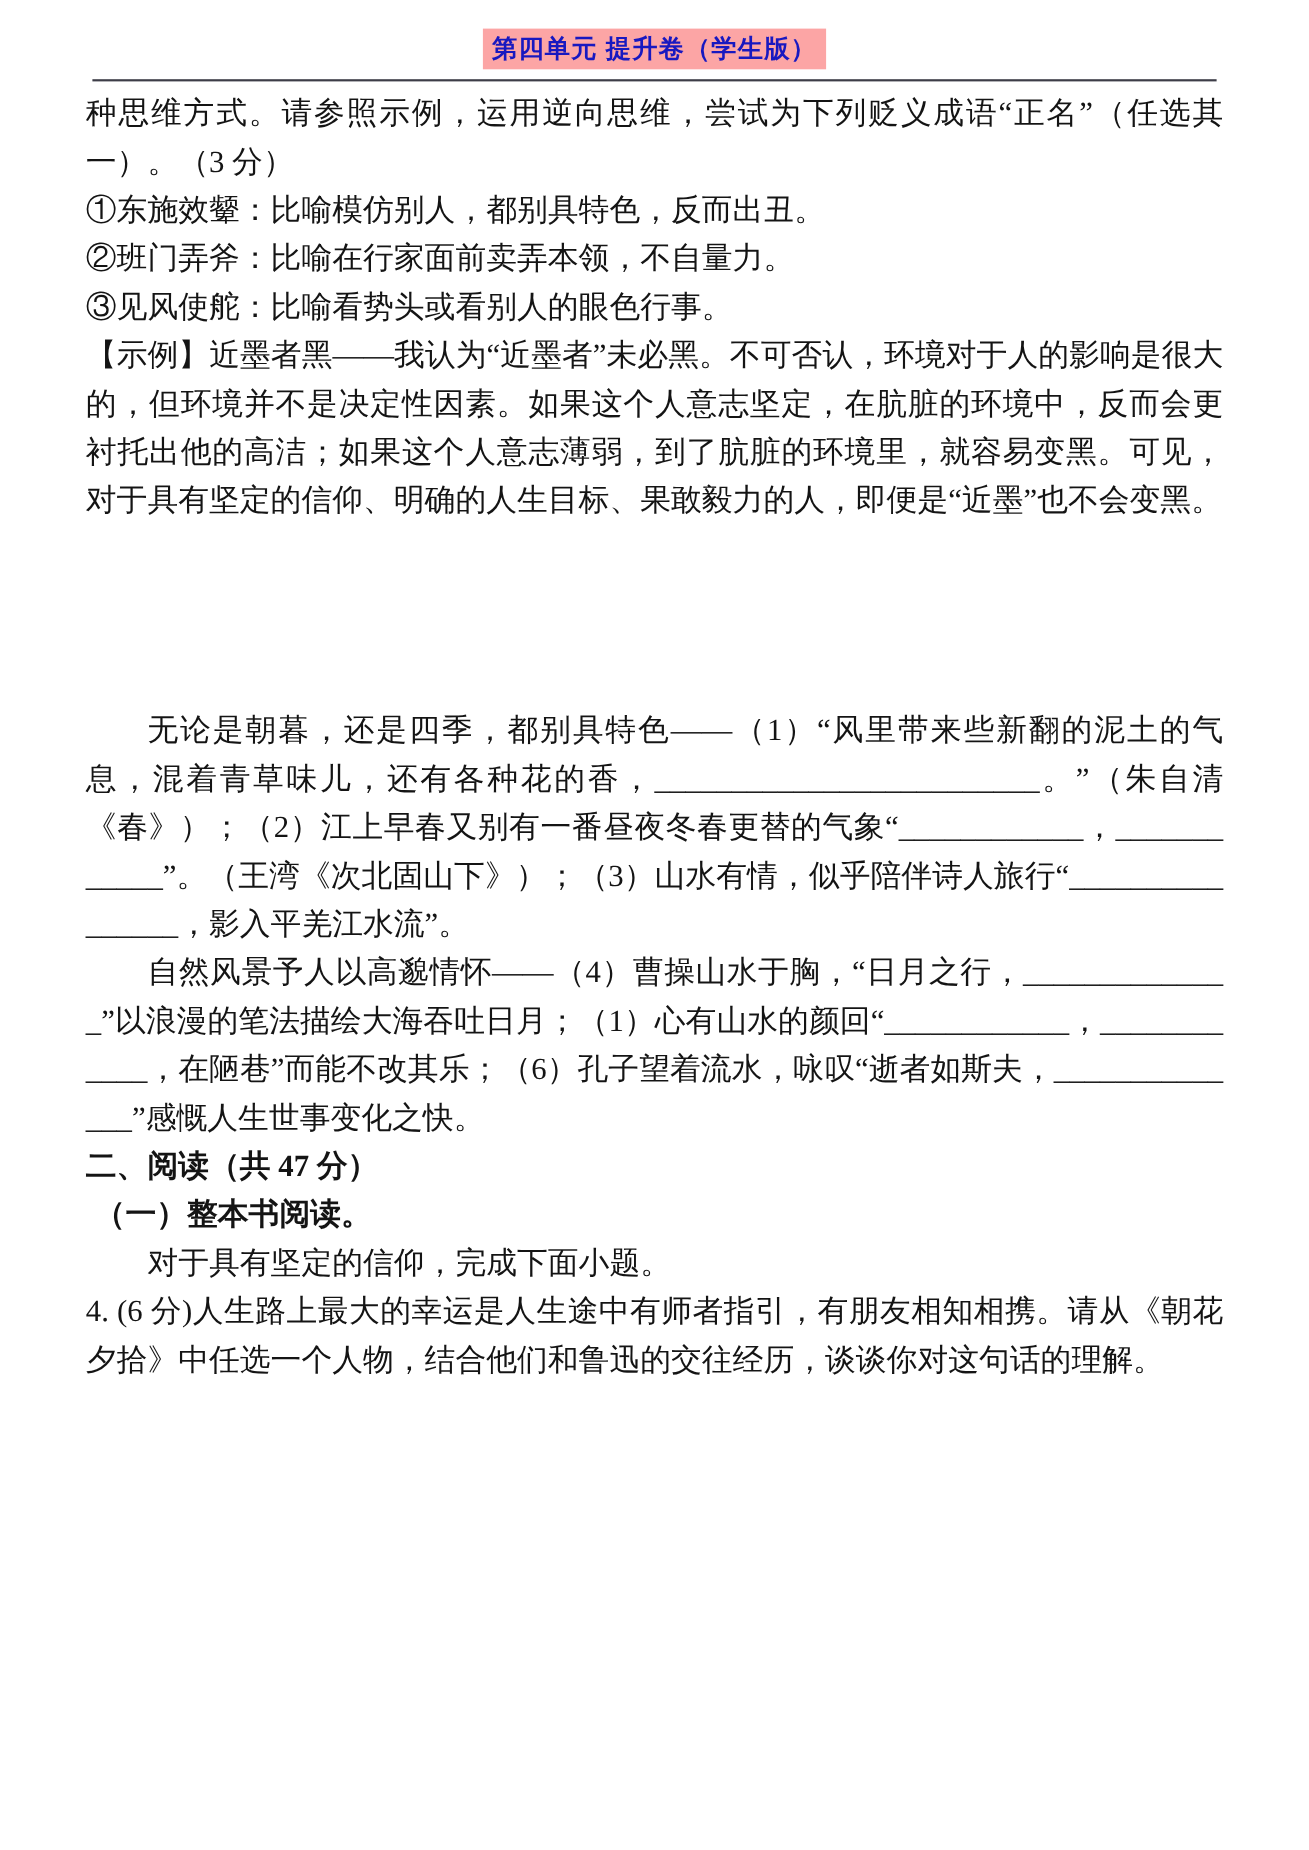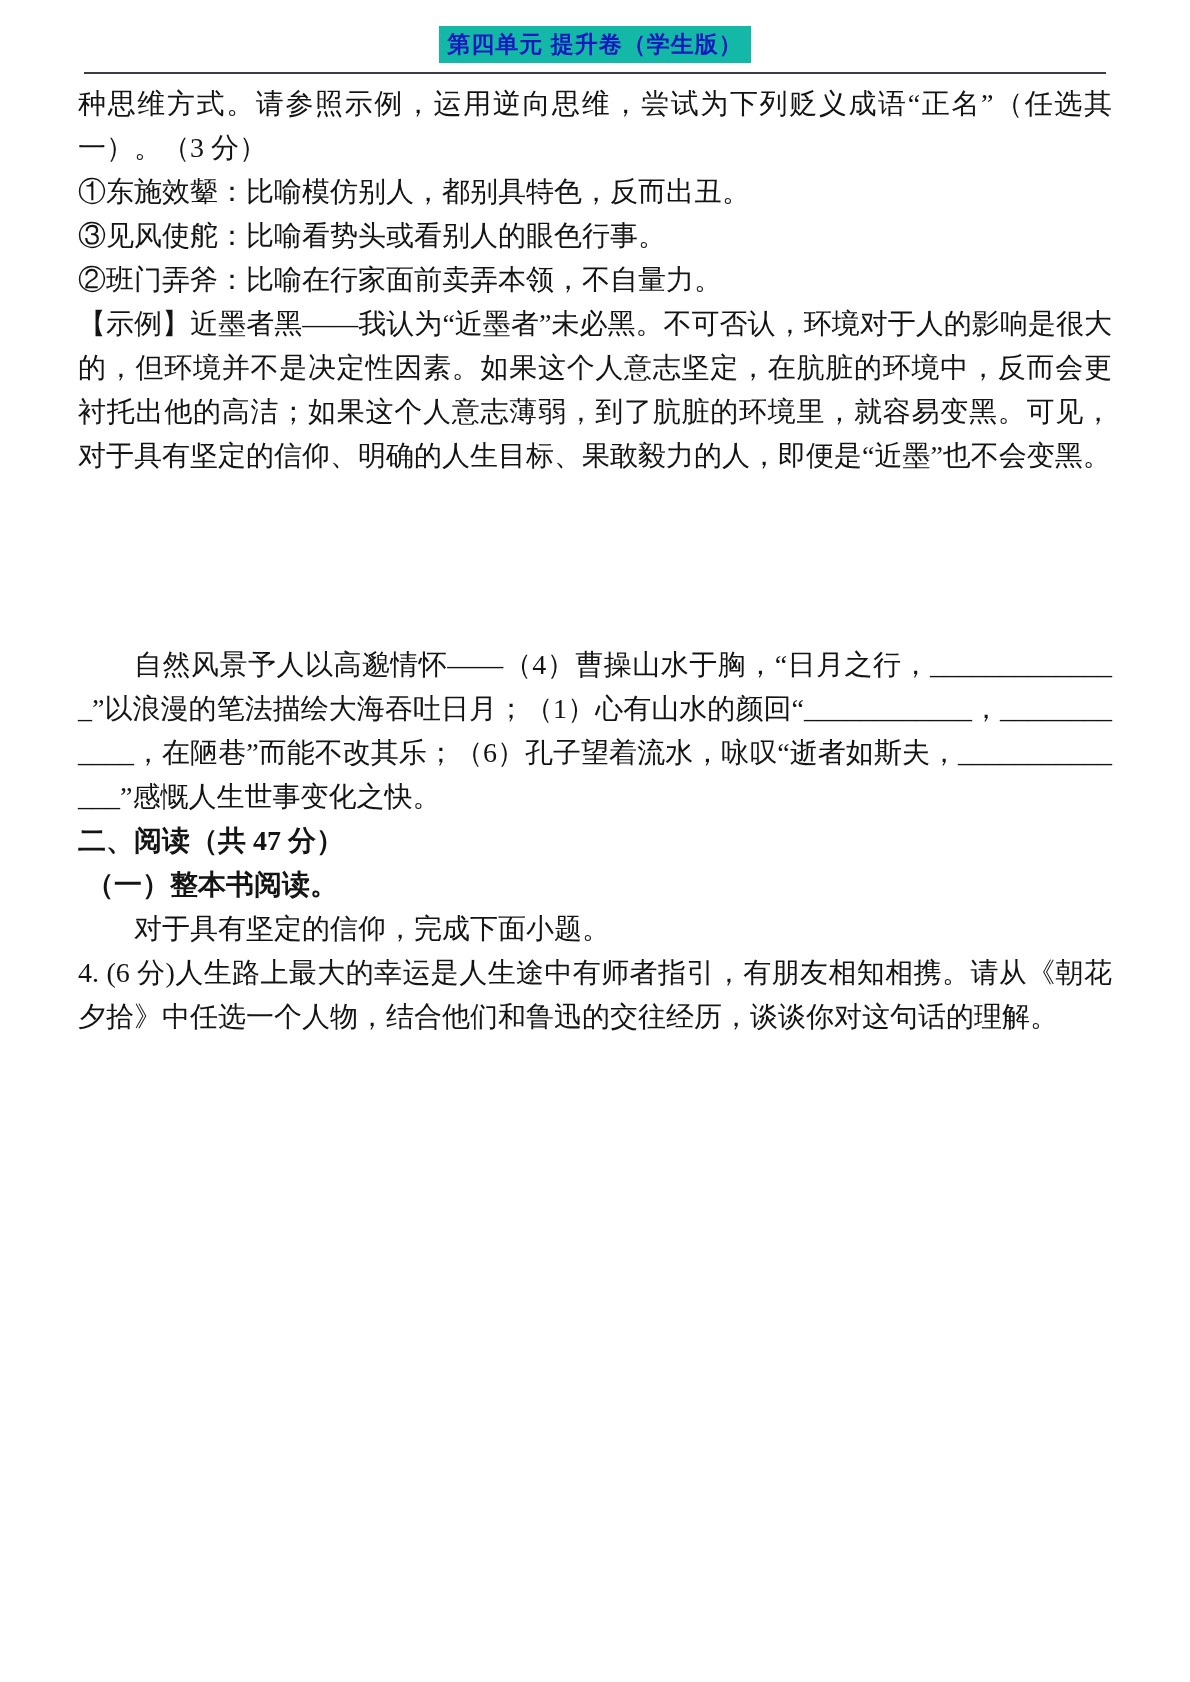--- a/index.html
+++ b/index.html
@@ -13,21 +13,21 @@
     color: #141414;
     overflow: hidden;
   }
   .header { padding-top: 26px; text-align: center; }
   .title {
     display: inline-block;
     font-family: "Liberation Sans", "DejaVu Sans", sans-serif;
     font-weight: bold;
     font-size: 23px;
     color: #1818c0;
-    background: #14b8a6;
+    background: #fca5a5;
     padding: 3px 8px;
     letter-spacing: 1px;
   }
   .rule {
     height: 0;
     border-top: 2px solid #3d3d48;
     margin: 9px 84px 0 84px;
   }
   .content { padding: 8px 78px 0 78px; }
   p.line {
@@ -63,29 +63,30 @@
   </div>
 
   <div class="rule"></div>
 
   <div class="content">
 
     <p class="line">种思维方式。请参照示例，运用逆向思维，尝试为下列贬义成语“正名”（任选其一）。（3 分）</p>
 
     <p class="line">①东施效颦：比喻模仿别人，都别具特色，反而出丑。</p>
 
+    <p class="line">②班门弄斧：比喻在行家面前卖弄本领，不自量力。</p>
+
     <p class="line">③见风使舵：比喻看势头或看别人的眼色行事。</p>
-
-    <p class="line">②班门弄斧：比喻在行家面前卖弄本领，不自量力。</p>
 
     <p class="line">【示例】近墨者黑——我认为“近墨者”未必黑。不可否认，环境对于人的影响是很大的，但环境并不是决定性因素。如果这个人意志坚定，在肮脏的环境中，反而会更衬托出他的高洁；如果这个人意志薄弱，到了肮脏的环境里，就容易变黑。可见，对于具有坚定的信仰、明确的人生目标、果敢毅力的人，即便是“近墨”也不会变黑。</p>
 
     <div class="spacer-answer"></div>
 
 
+    <p class="line indent">无论是朝暮，还是四季，都别具特色——（1）“风里带来些新翻的泥土的气息，混着青草味儿，还有各种花的香，_________________________。”（朱自清《春》）；（2）江上早春又别有一番昼夜冬春更替的气象“____________，____________”。（王湾《次北固山下》）；（3）山水有情，似乎陪伴诗人旅行“________________，影入平羌江水流”。</p>
 
     <p class="line indent">自然风景予人以高邈情怀——（4）曹操山水于胸，“日月之行，______________”以浪漫的笔法描绘大海吞吐日月；（1）心有山水的颜回“____________，____________，在陋巷”而能不改其乐；（6）孔子望着流水，咏叹“逝者如斯夫，______________”感慨人生世事变化之快。</p>
 
     <p class="line heading">二、阅读（共 47 分）</p>
 
     <p class="line subheading">（一）整本书阅读。</p>
 
     <p class="line lead-indent">对于具有坚定的信仰，完成下面小题。</p>
 
     <p class="line">4. (6 分)人生路上最大的幸运是人生途中有师者指引，有朋友相知相携。请从《朝花夕拾》中任选一个人物，结合他们和鲁迅的交往经历，谈谈你对这句话的理解。</p>

